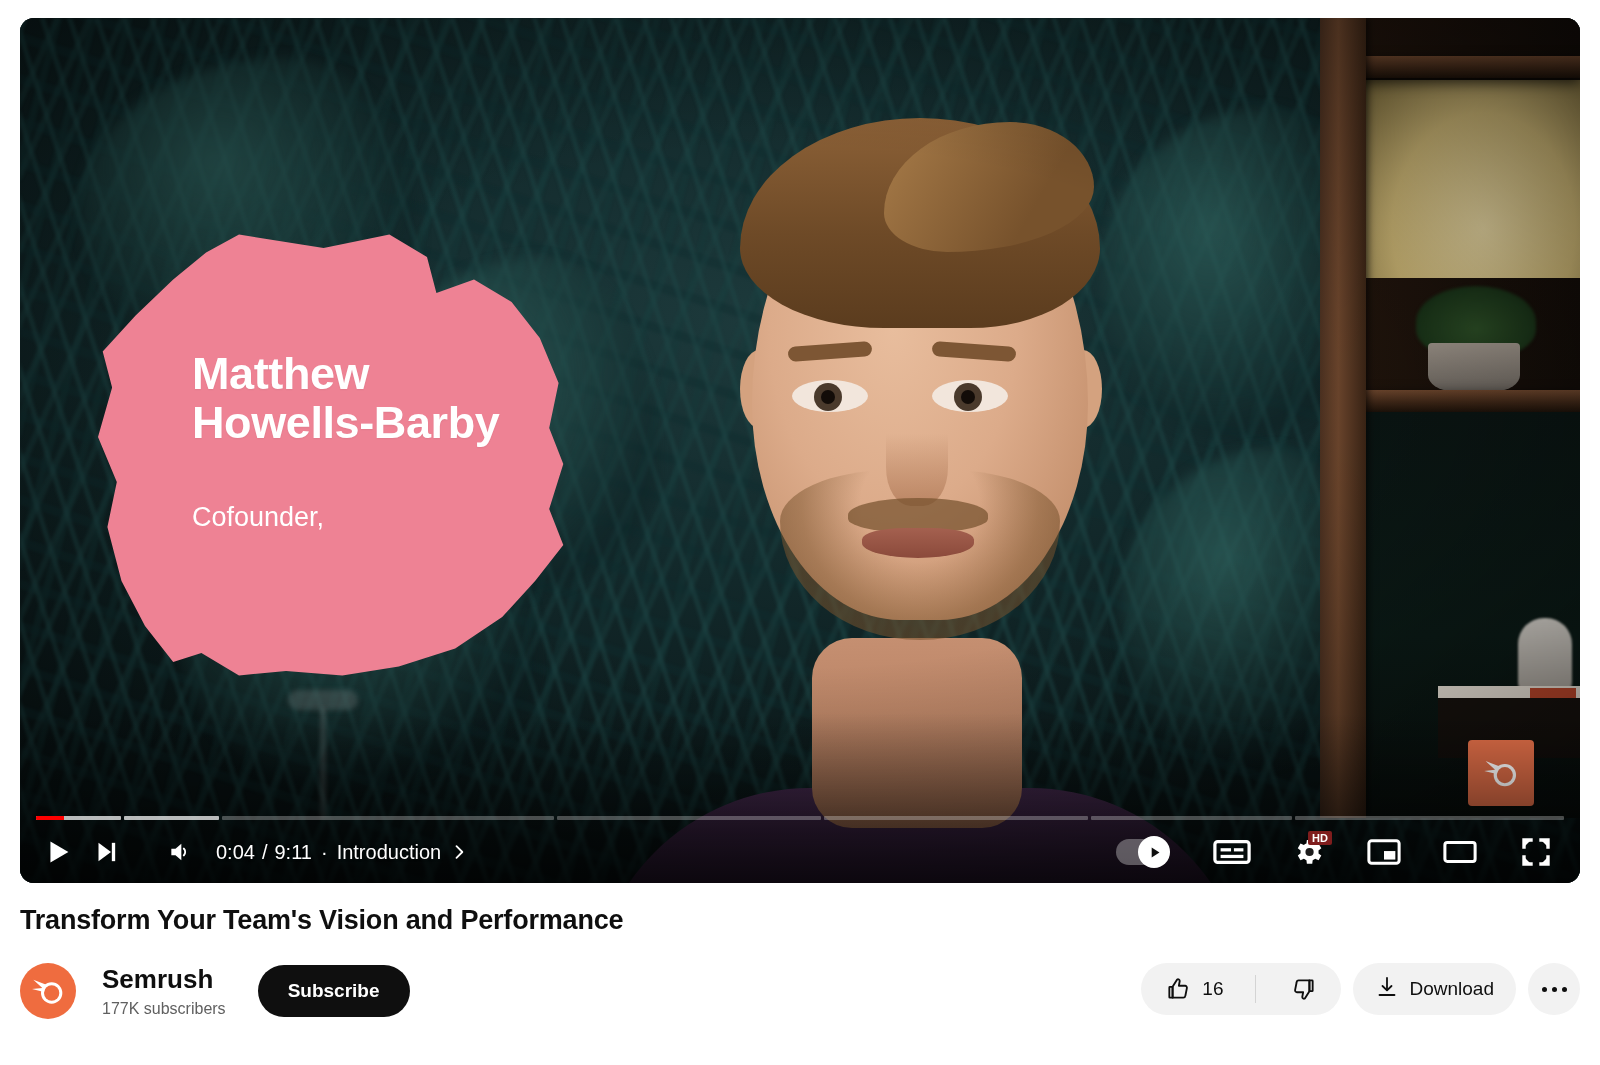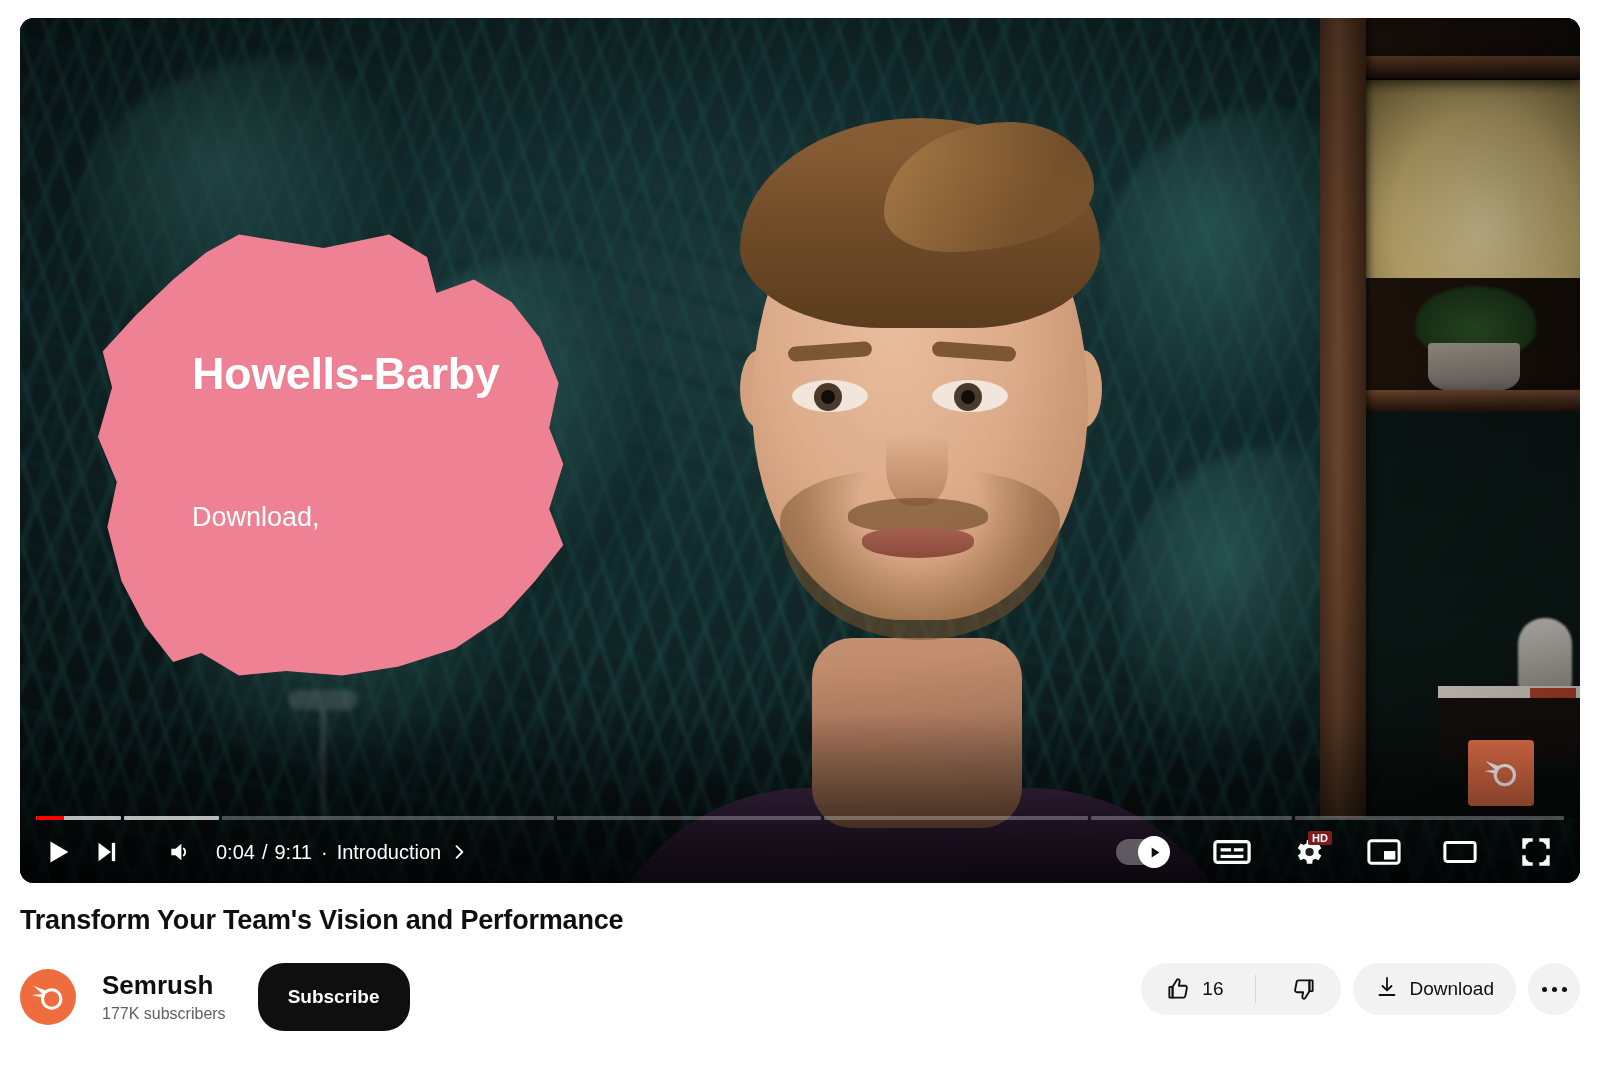--- a/index.html
+++ b/index.html
@@ -292,21 +292,21 @@
     display: flex; align-items: center; justify-content: center;
     flex: none;
   }
   .channel-text { margin-left: 26px; }
   .channel-name { font-size: 26px; font-weight: 600; color: #0f0f0f; line-height: 1.25; }
   .channel-subs { font-size: 16px; color: #606060; line-height: 1.4; margin-top: 2px; }
   .subscribe-btn {
     margin-left: 32px;
     background: #0f0f0f; color: #fff;
     font-size: 19px; font-weight: 600;
-    padding: 0 30px; height: 68px;
+    padding: 0 30px; height: 52px;
     border-radius: 26px; border: none;
     display: flex; align-items: center; cursor: pointer;
     font-family: "Liberation Sans", sans-serif;
   }
 
   .actions { position: absolute; right: 0; top: 8px; display: flex; align-items: center; gap: 12px; }
   .pill {
     background: #f2f2f2; border: none; border-radius: 26px;
     height: 52px; display: flex; align-items: center;
     padding: 0 22px; gap: 11px; cursor: pointer;
@@ -373,24 +373,25 @@
       </div>
     <div class="nose"></div>
     <div class="stache"></div>
     <div class="mouth"></div>
   </div>
 
   <div class="vig"></div>
 
   <div class="blob"></div>
   <div class="blob-name">
+    <div>Matthew</div>
     <div>Howells-Barby</div>
   </div>
   <div class="blob-role">
-    <div>Download,</div>
+    <div>Cofounder,</div>
   </div>
 
   <div class="watermark">
     <svg width="42" height="42" viewBox="0 0 24 24" aria-hidden="true">
       <circle cx="14.2" cy="13.2" r="6.4" fill="#ffffff"></circle>
       <circle cx="14.2" cy="13.2" r="4.6" fill="#d96a45"></circle>
       <path d="M11 8.2 L3.2 5.2 L8.6 10.2 L2.4 10.8 L9.6 12.6 Z" fill="#ffffff"></path>
     </svg>
   </div>
 

